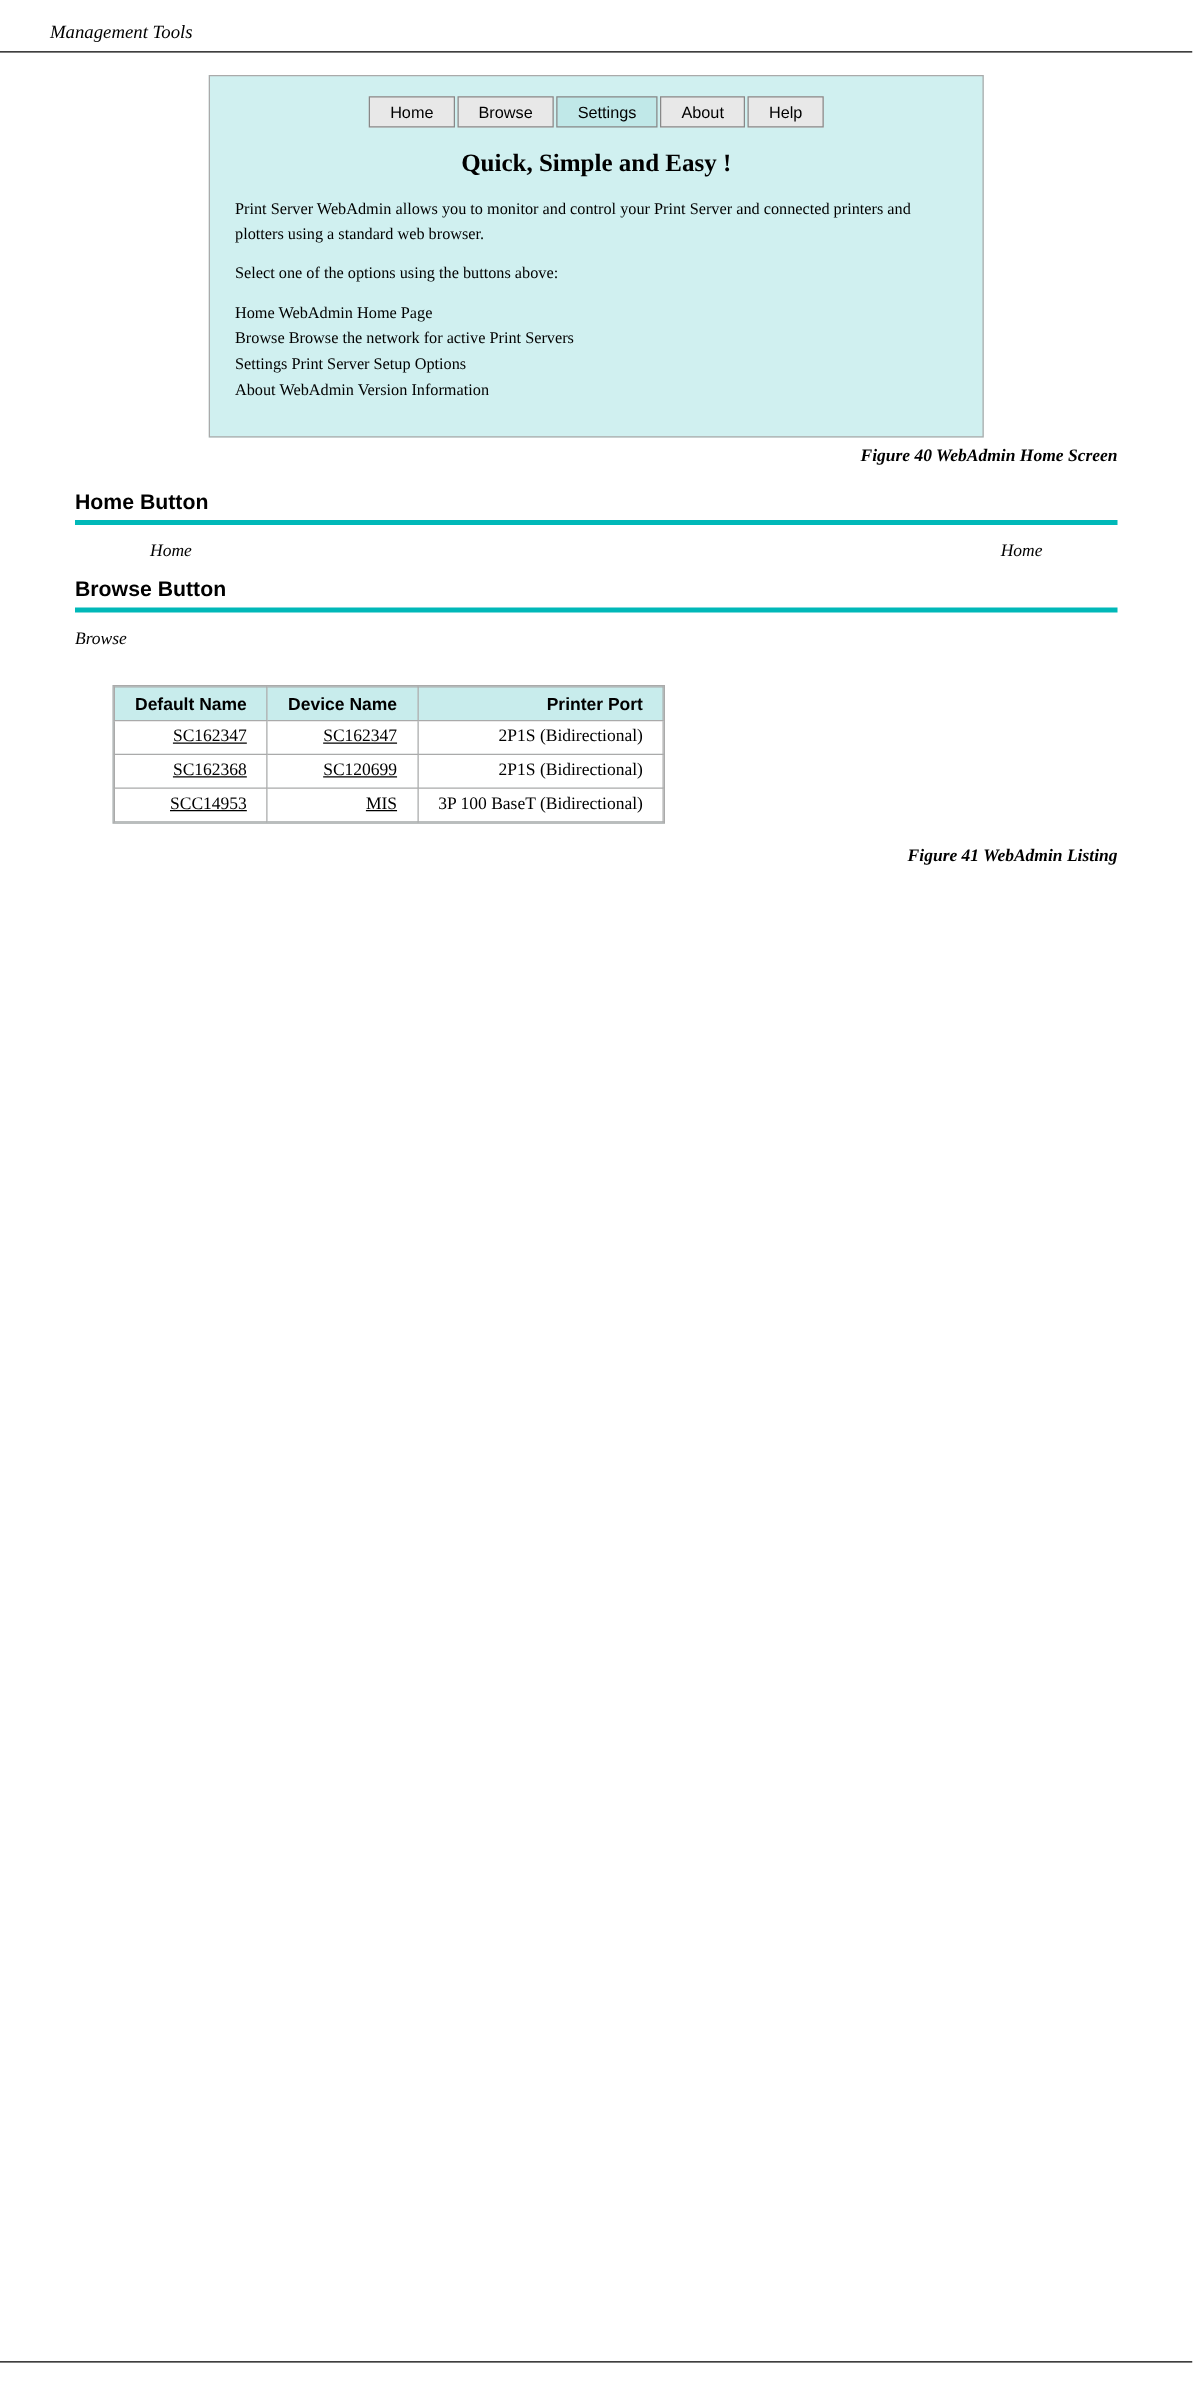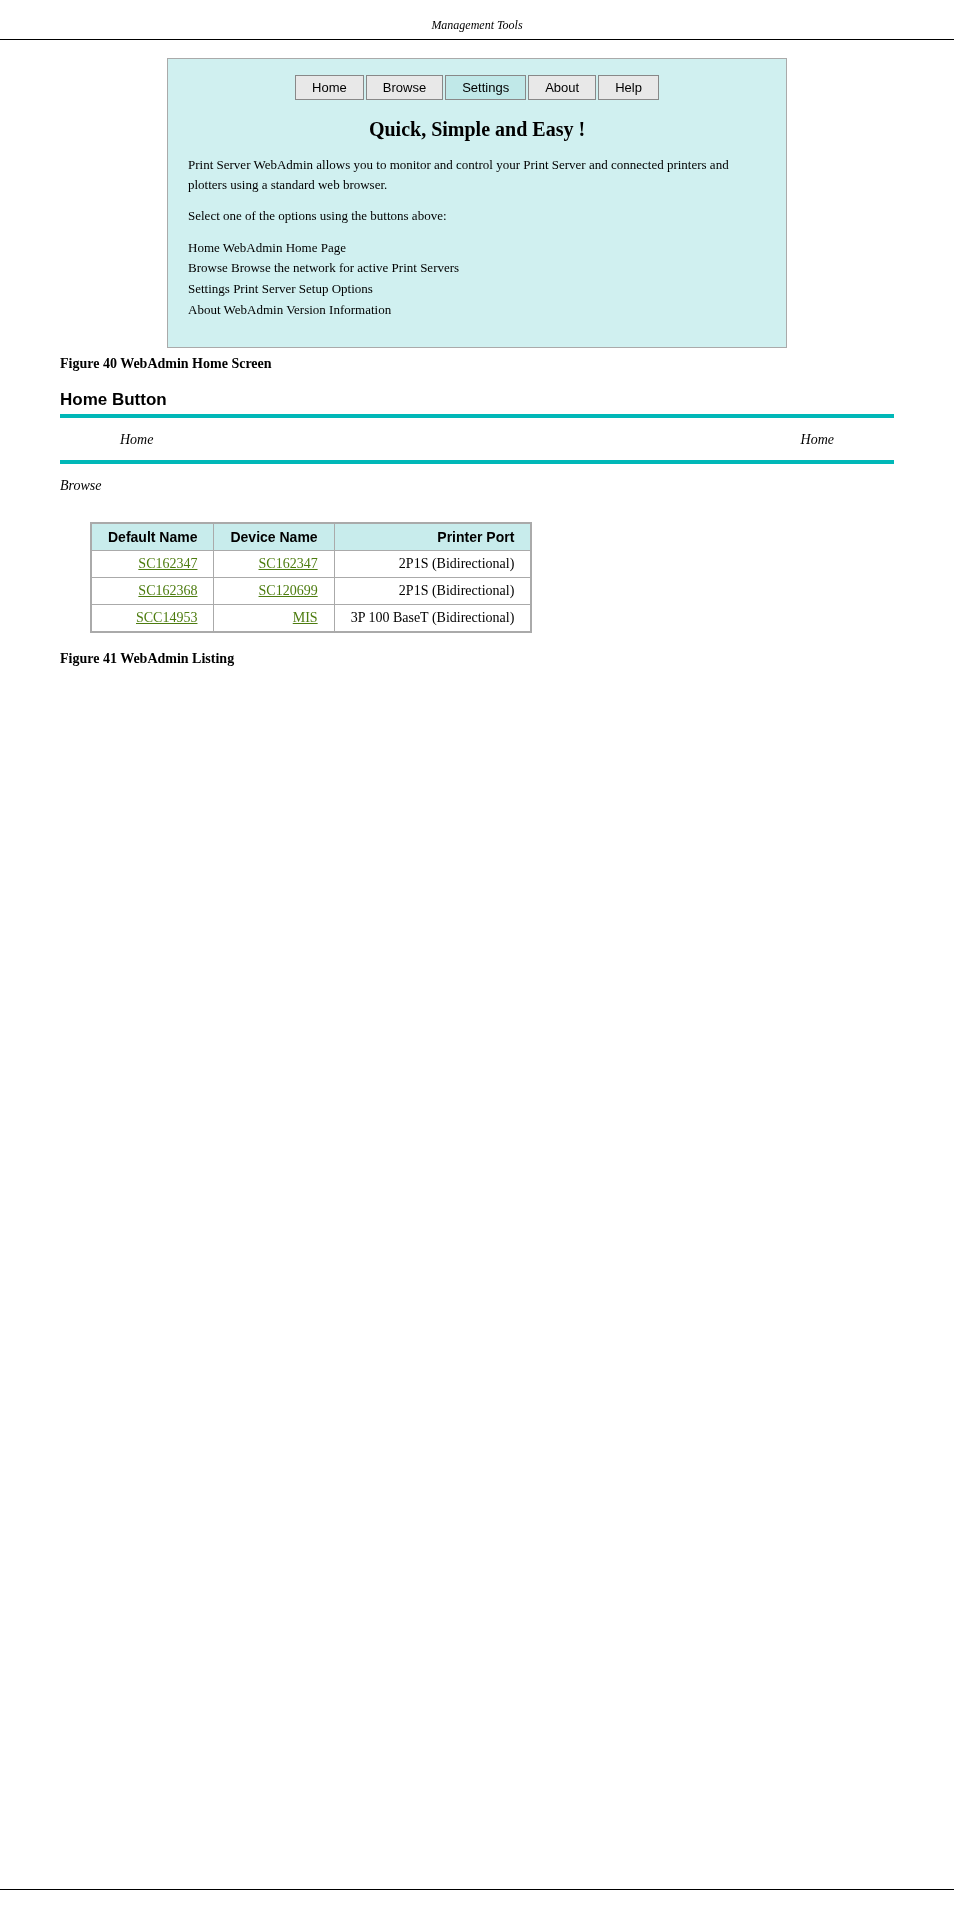--- a/index.html
+++ b/index.html
@@ -8,23 +8,23 @@
       font-family: Times New Roman, Times, serif;
       font-size: 15px;
       background: #fff;
       color: #000;
       width: 954px;
       min-height: 1906px;
       position: relative;
     }
 
     .page-header {
-      text-align: center;
-      font-style: italic;
-      font-size: 12px;
+      text-align: left;
+      font-style: italic;
+      font-size: 15px;
       padding: 18px 40px 6px 40px;
       border-bottom: 1px solid #000;
       margin-bottom: 18px;
     }
 
     .main-content {
       padding: 0 60px 60px 60px;
     }
 
     
@@ -73,21 +73,22 @@
       font-size: 13px;
       line-height: 1.6;
       margin-bottom: 6px;
     }
 
     .webadmin-options .option-item {
       text-align: left;
     }
 
     .figure-caption {
-      text-align: left;
+      text-align: right;
+      font-style: italic;
       font-weight: bold;
       font-size: 14px;
       margin-top: 8px;
       margin-bottom: 18px;
     }
 
     
     .section-heading {
       font-family: Arial, Helvetica, sans-serif;
       font-size: 17px;
@@ -141,21 +142,21 @@
       font-size: 14px;
     }
 
     table.browse-table td {
       border: 1px solid #aaa;
       padding: 5px 16px;
       background: #fff;
     }
 
     table.browse-table td a {
-      color: #4d7c0f;
+      color: #000000;
       text-decoration: underline;
     }
 
     .page-footer {
       position: absolute;
       bottom: 0;
       left: 0;
       right: 0;
       border-top: 1px solid #000;
       padding: 8px 40px;
@@ -200,20 +201,21 @@
   
   <div class="section-heading">Home Button</div>
   <div class="teal-bar"></div>
 
   <div class="section-body">
     <span>Home</span>
     <span>Home</span>
   </div>
 
   
+  <div class="section-heading">Browse Button</div>
   <div class="teal-bar"></div>
 
   <div class="section-body-single">Browse</div>
 
   
   <div class="browse-table-container">
     <table class="browse-table">
       <thead>
         <tr>
           <th>Default Name</th>

